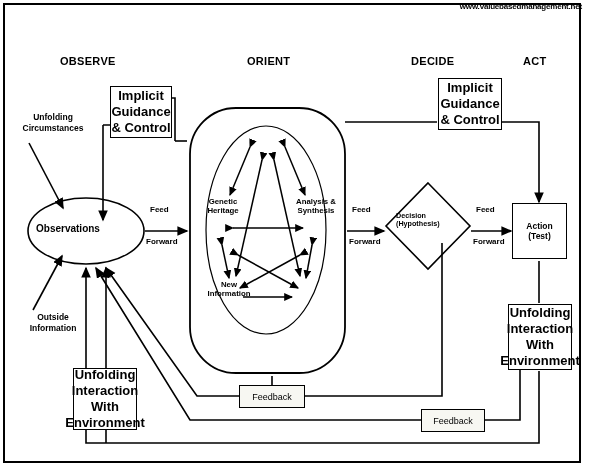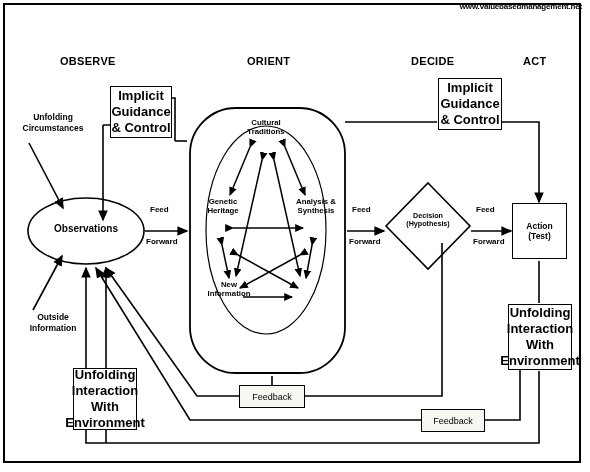--- a/index.html
+++ b/index.html
@@ -1,20 +1,20 @@
 <!DOCTYPE html>
 <html><head>
 <meta charset="utf-8">
 <style>
   html,body{margin:0;padding:0;background:#ffffff;}
   body{font-family:"Liberation Sans",sans-serif;}
   #stage{position:relative;width:590px;height:472px;background:#ffffff;overflow:hidden;text-decoration:underline;}
   #frame{position:absolute;left:3px;top:3px;width:578px;height:460px;border:2px solid #000;box-sizing:border-box;}
   .svgwrap{position:absolute;left:0;top:0;width:590px;height:472px;}
-  .lbl{position:absolute;color:#000;text-align:center;line-height:1.05;font-weight:bold;}
+  .lbl{position:absolute;color:#000;text-align:left;line-height:1.05;font-weight:bold;}
   .url{position:absolute;right:8px;top:2px;font-size:8px;font-weight:bold;letter-spacing:-0.2px;}
   .title{position:absolute;left:0;top:20px;width:590px;text-align:center;font-size:19px;font-weight:normal;letter-spacing:0.5px;}
   .phase{position:absolute;font-size:11px;font-weight:bold;letter-spacing:0.3px;}
   .box{position:absolute;border:1.6px solid #000;background:#fff;box-sizing:border-box;
        display:flex;align-items:center;justify-content:center;text-align:center;
        font-size:13px;font-weight:bold;line-height:1.22;color:#000;}
   .fbbox{position:absolute;border:1px solid #000;background:#f7f7f2;box-sizing:border-box;
        display:flex;align-items:center;justify-content:center;text-align:right;
        font-size:9px;font-weight:normal;color:#000;}
   .node{position:absolute;font-size:7.8px;font-weight:bold;text-align:center;line-height:1.18;color:#000;}
@@ -128,22 +128,20 @@
 Information</div>
 
   <div class="box" style="left:73px;top:368px;width:64px;height:62px;white-space:pre-line;">Unfolding
 Interaction
 With
 Environment</div>
 
   <div class="flow" style="left:150px;top:205px;">Feed</div>
   <div class="flow" style="left:146px;top:237px;">Forward</div>
 
-  <div class="node" style="left:231px;top:118px;width:70px;white-space:pre-line;">Cultural
-Traditions</div>
   <div class="node" style="left:192px;top:197px;width:62px;white-space:pre-line;">Genetic
 Heritage</div>
   <div class="node" style="left:283px;top:197px;width:66px;white-space:pre-line;">Analysis &amp;
 Synthesis</div>
   <div class="node" style="left:195px;top:280px;width:68px;white-space:pre-line;">New
 Information</div>
 
   <div class="flow" style="left:352px;top:205px;">Feed</div>
   <div class="flow" style="left:349px;top:237px;">Forward</div>
 

